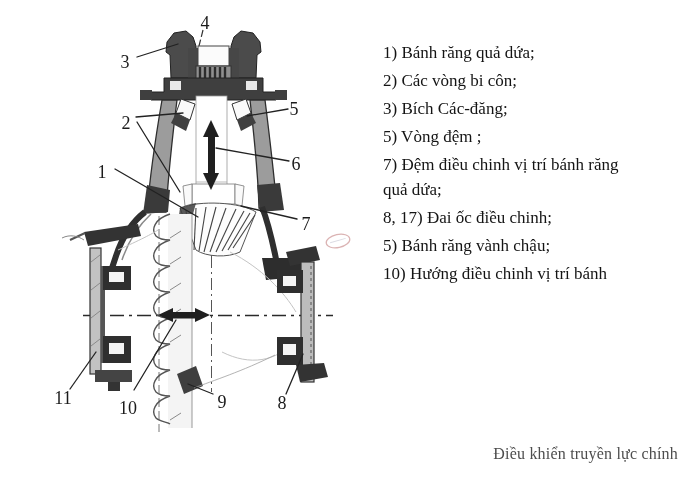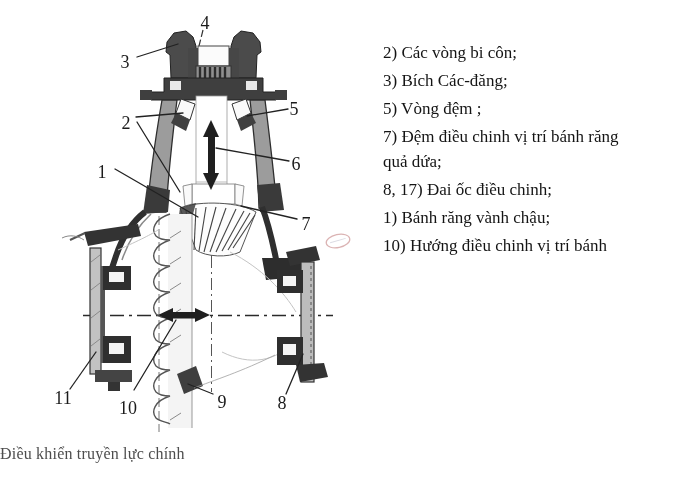--- a/index.html
+++ b/index.html
@@ -2,21 +2,21 @@
 <html><head>
 <meta charset="utf-8">
 <style>
   html,body{margin:0;padding:0;background:#ffffff;}
   .page{position:relative;width:678px;height:480px;background:#ffffff;overflow:hidden;
         font-family:"Liberation Serif","DejaVu Serif",serif;}
   .diagram-svg{position:absolute;left:0;top:0;}
   .legend{position:absolute;left:383px;top:40px;width:292px;color:#141414;}
   .legend-item{margin-bottom:3px;}
   .legend-line{font-size:17px;line-height:25px;white-space:nowrap;}
-  .caption{position:absolute;left:0;right:0;top:445px;text-align:left;
+  .caption{position:absolute;left:0;right:0;top:445px;text-align:right;
            font-size:16px;color:#4d4d4d;letter-spacing:.2px;}
   .callout-num{font-family:"Liberation Serif","DejaVu Serif",serif;font-size:18px;fill:#1b1b1b;}
 </style>
 </head>
 <body>
 
 <div class="page">
 
   <svg class="diagram-svg" width="678" height="480" viewBox="0 0 678 480">
 
@@ -195,37 +195,40 @@
     </g>
 
     <g transform="rotate(-12 338 241)" opacity="0.75">
       <ellipse cx="338" cy="241" rx="12" ry="6.5" fill="none" stroke="#cf9a9a" stroke-width="1.2"></ellipse>
       <line x1="330" y1="241" x2="346" y2="240" stroke="#b9b9c9" stroke-width="1" opacity="0.7"></line>
     </g>
   </svg>
 
   <div class="legend">
     <div class="legend-item">
+      <div class="legend-line">1) Bánh răng quả dứa;</div>
+    </div>
+    <div class="legend-item">
       <div class="legend-line">2) Các vòng bi côn;</div>
     </div>
     <div class="legend-item">
       <div class="legend-line">3) Bích Các-đăng;</div>
     </div>
     <div class="legend-item">
       <div class="legend-line">5) Vòng đệm ;</div>
     </div>
     <div class="legend-item">
       <div class="legend-line">7) Đệm điều chinh vị trí bánh răng</div>
       <div class="legend-line">quả dứa;</div>
     </div>
     <div class="legend-item">
       <div class="legend-line">8, 17) Đai ốc điều chinh;</div>
     </div>
     <div class="legend-item">
-      <div class="legend-line">1) Bánh răng vành chậu;</div>
+      <div class="legend-line">5) Bánh răng vành chậu;</div>
     </div>
     <div class="legend-item">
       <div class="legend-line">10) Hướng điều chinh vị trí bánh</div>
     </div>
   </div>
 
   <div class="caption">Điều khiển truyền lực chính</div>
 
 </div>
 

